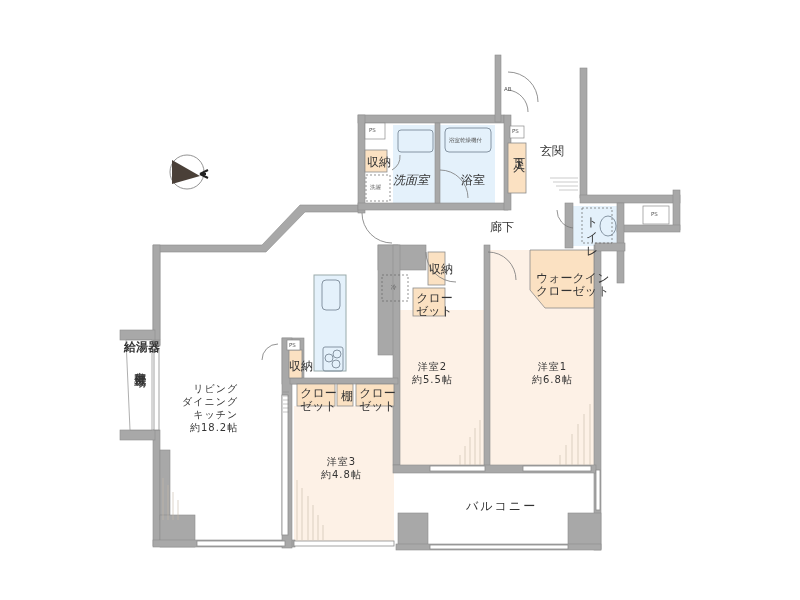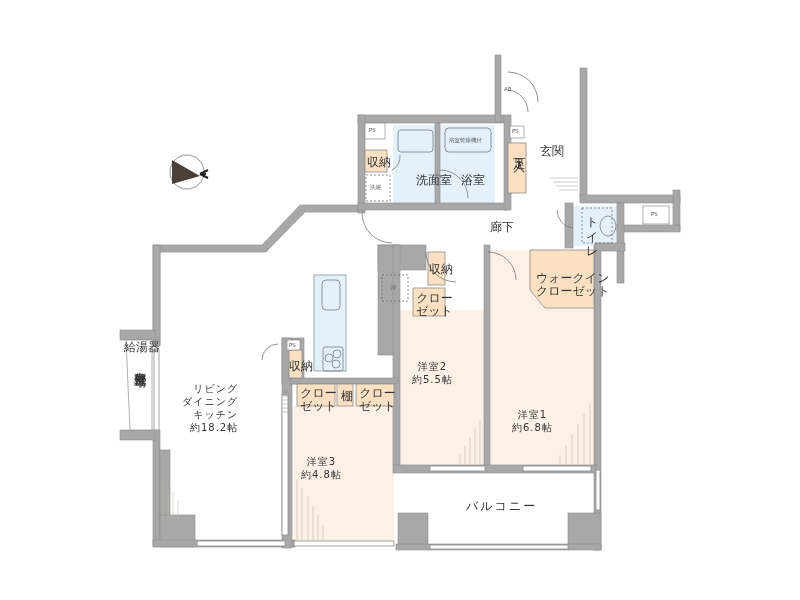--- a/index.html
+++ b/index.html
@@ -185,30 +185,30 @@
   <div>リビング</div>
   <div>ダイニング</div>
   <div>キッチン</div>
   <div>約18.2帖</div>
 </div>
 
 <div class="lbl big" style="left:412px;top:360px;">
   <div>洋室2</div>
   <div>約5.5帖</div>
 </div>
-<div class="lbl big" style="left:512px;top:360px;margin-top:48px;">
+<div class="lbl big" style="left:532px;top:360px;">
   <div>洋室1</div>
   <div>約6.8帖</div>
 </div>
-<div class="lbl big" style="left:301px;top:455px;">
+<div class="lbl big" style="left:321px;top:455px;">
   <div>洋室3</div>
   <div>約4.8帖</div>
 </div>
 
-<div class="lbl" style="left:416px;top:173px;">洗面室</div>
+<div class="lbl" style="left:393px;top:173px;font-style:italic;">洗面室</div>
 <div class="lbl" style="left:461px;top:173px;text-align:right;">浴室</div>
 <div class="lbl xs" style="left:449px;top:137px;">浴室乾燥機付</div>
 <div class="lbl" style="left:540px;top:144px;">玄関</div>
 <div class="lbl" style="left:490px;top:220px;">廊下</div>
 <div class="lbl sm vert" style="left:585px;top:208px;">トイレ</div>
 <div class="lbl" style="left:466px;top:499px;letter-spacing:2px;">バルコニー</div>
 <div class="lbl sm" style="left:536px;top:272px;text-align:left;">
   <div>ウォークイン</div>
   <div>クローゼット</div>
 </div>
@@ -231,14 +231,14 @@
   <div>ゼット</div>
 </div>
 
 <div class="lbl xs" style="left:369px;top:127px;">PS</div>
 <div class="lbl xs" style="left:512px;top:128px;">PS</div>
 <div class="lbl xs" style="left:651px;top:211px;">PS</div>
 <div class="lbl xs" style="left:289px;top:342px;">PS</div>
 <div class="lbl xs" style="left:504px;top:86px;">AB</div>
 <div class="lbl xs" style="left:370px;top:184px;">洗濯</div>
 <div class="lbl xs" style="left:391px;top:284px;">冷</div>
-<div class="lbl sm" style="left:124px;top:341px;font-weight:normal;">給湯器</div>
+<div class="lbl sm" style="left:124px;top:341px;font-weight:bold;">給湯器</div>
 <div class="lbl sm vert" style="left:133px;top:362px;">室外機置場</div>
 
 </body></html>

